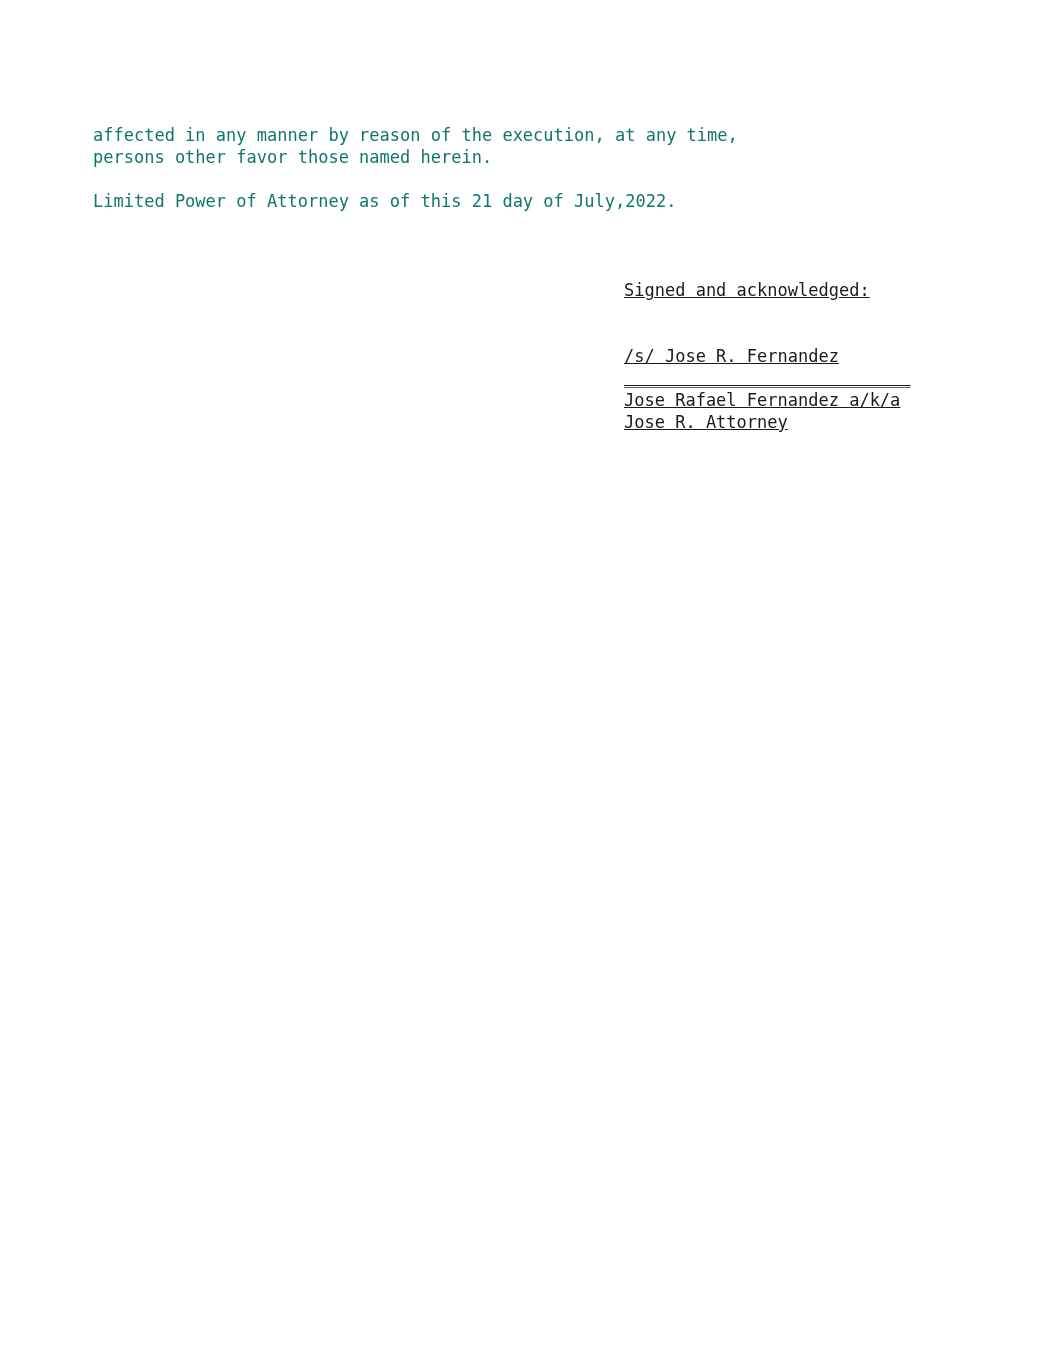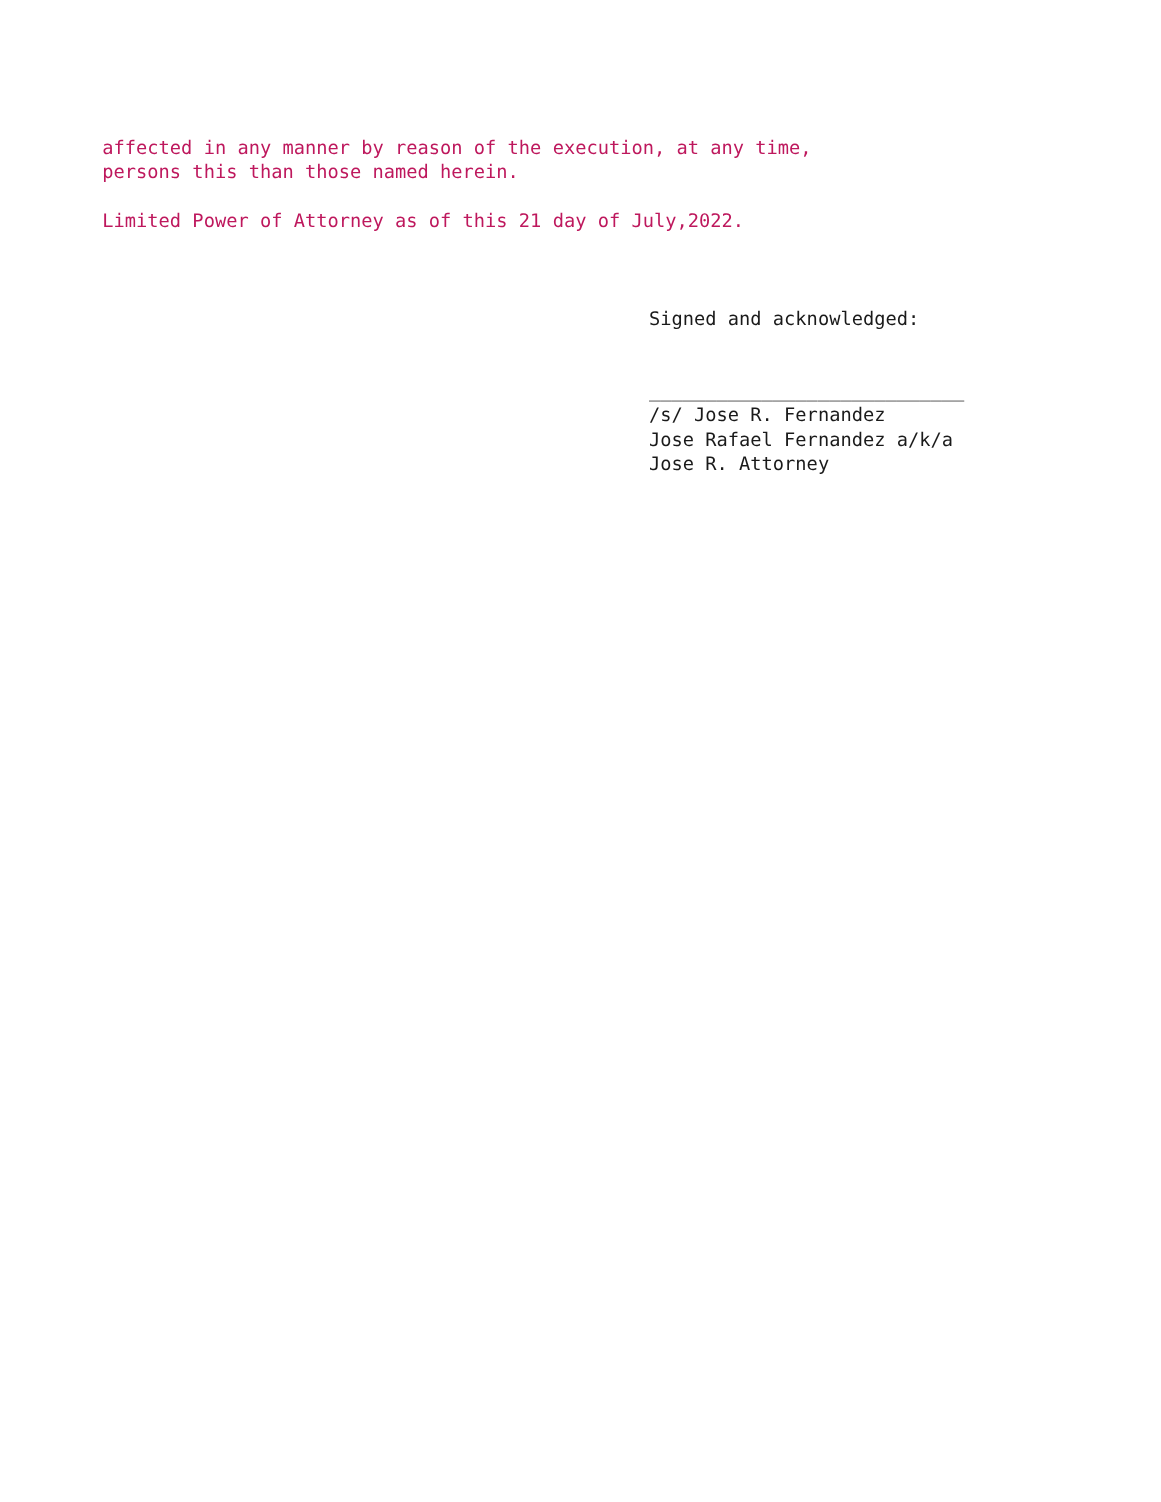--- a/index.html
+++ b/index.html
@@ -15,53 +15,54 @@
     background: #ffffff;
     overflow: hidden;
     color: #1a1a1a;
   }
   .body-text {
     position: absolute;
     left: 93px;
     top: 124px;
     font-size: 17px;
     line-height: 22px;
-    color: #be185d;
+    color: #0f766e;
   }
   .sig-block {
     position: absolute;
-    left: 590px;
+    left: 624px;
     top: 279px;
     font-size: 17px;
     line-height: 22px;
     color: #1a1a1a;
+    text-decoration: underline;
   }
   .line {
     white-space: pre;
     height: 22px;
     font-size: 17px;
     line-height: 22px;
   }
   .blank { height: 22px; }
 </style>
 </head>
 <body>
 
 <div class="page">
 
   <div class="body-text">
     <div class="line">affected in any manner by reason of the execution, at any time,</div>
-    <div class="line">persons this than those named herein.</div>
+    <div class="line">persons other favor those named herein.</div>
     <div class="line blank"></div>
     <div class="line">Limited Power of Attorney as of this 21 day of July,2022.</div>
   </div>
 
   <div class="sig-block">
     <div class="line">Signed and acknowledged:</div>
     <div class="line blank"></div>
     <div class="line blank"></div>
+    <div class="line">/s/ Jose R. Fernandez</div>
     <div class="line">____________________________</div>
-    <div class="line">/s/ Jose R. Fernandez</div>
     <div class="line">Jose Rafael Fernandez a/k/a</div>
     <div class="line">Jose R. Attorney</div>
   </div>
 
 </div>
 
 </body></html>

